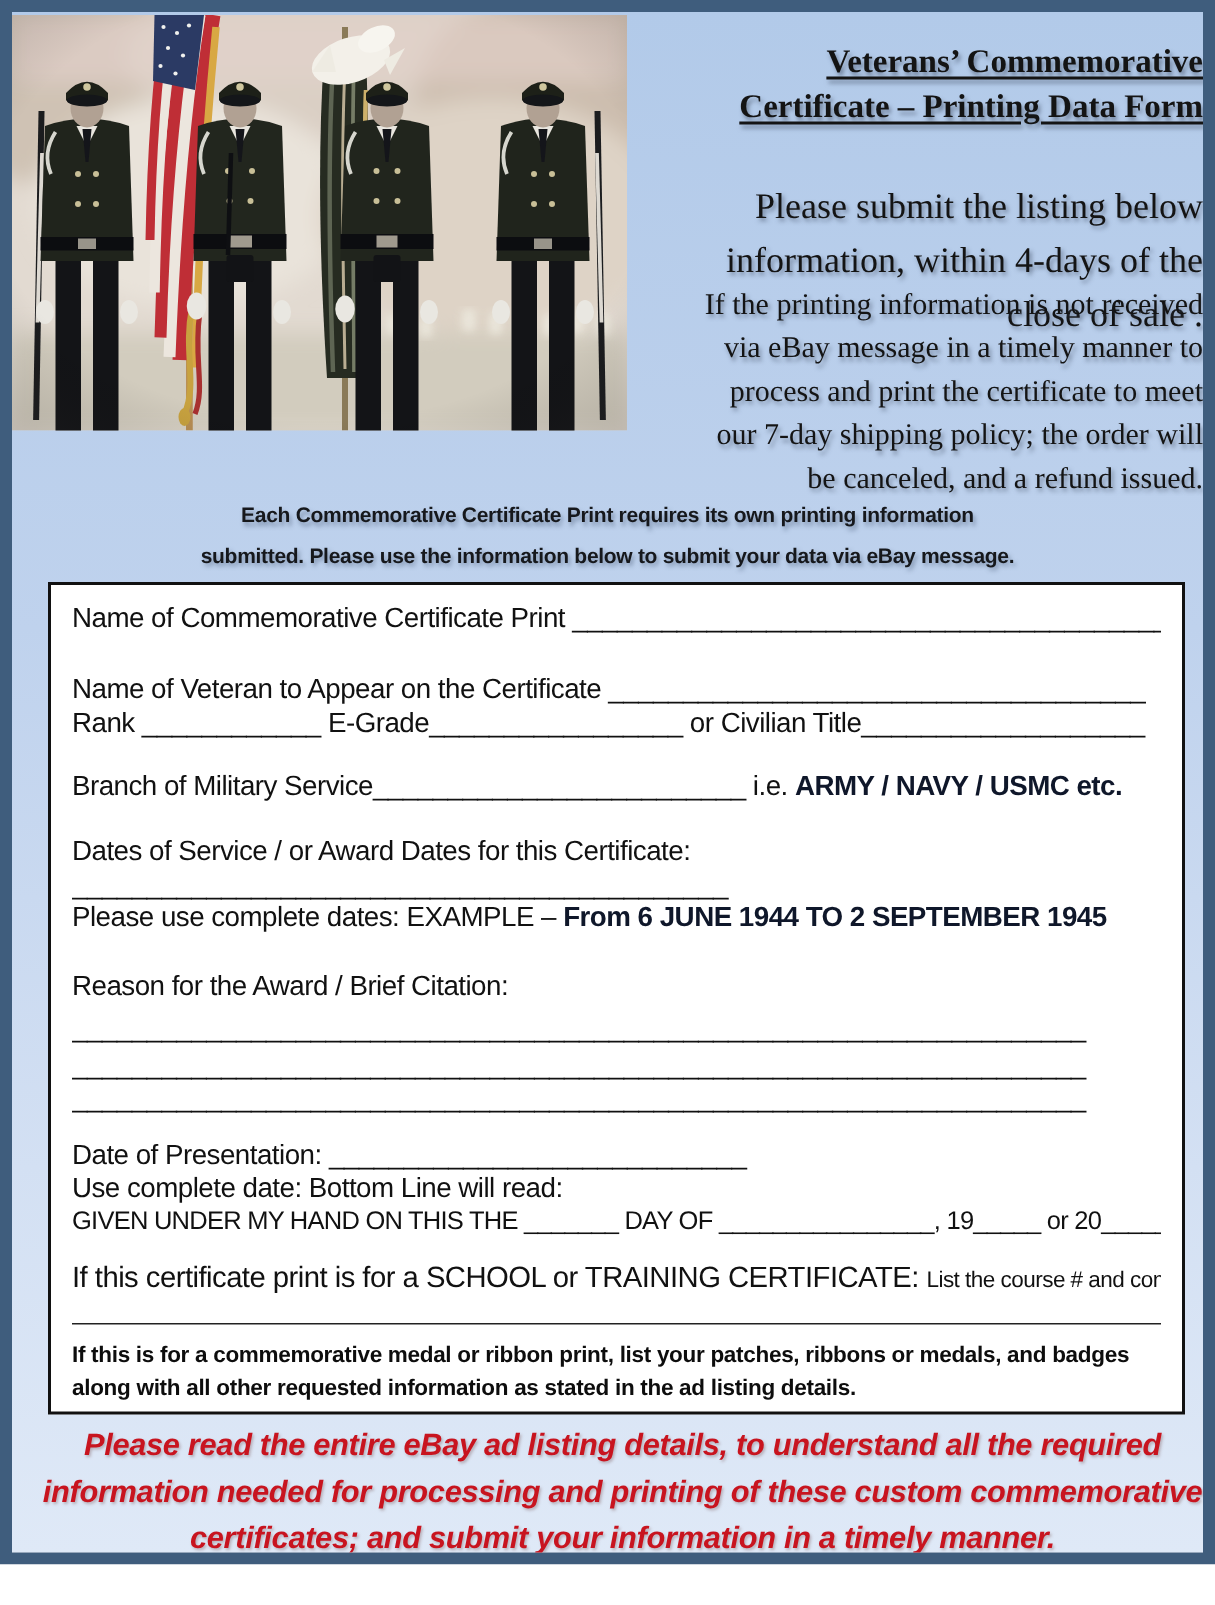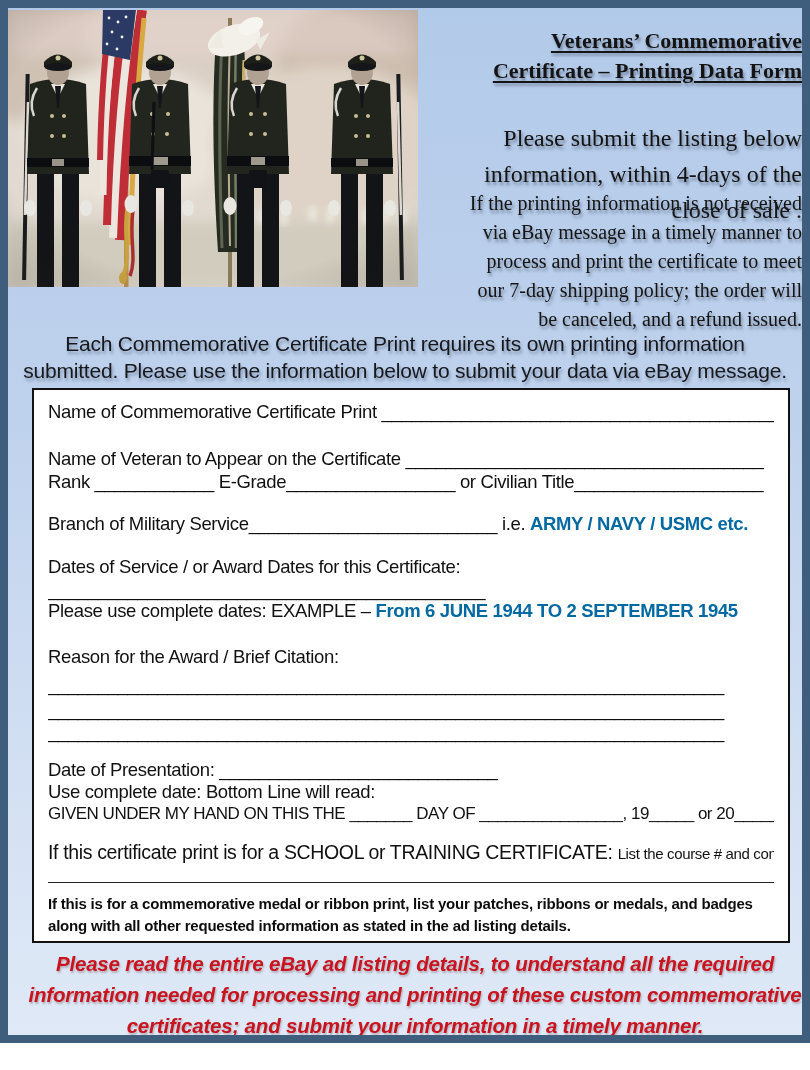--- a/index.html
+++ b/index.html
@@ -13,28 +13,28 @@
   }
   .photo { position:absolute; left:0px; top:2px; width:410px; height:277px; }
   .hdr { position:absolute; text-align:right; font-family:"Liberation Serif", serif; color:#141414; }
   .hdr div { white-space:nowrap; }
   .sh  { text-shadow:1.5px 2.5px 3px rgba(60,72,95,.55); }
   .title { left:418px; top:18px; width:376px; font-size:22px; font-weight:bold; line-height:30px; }
   .title div { text-decoration:underline; text-decoration-thickness:2px; text-underline-offset:3px; }
   .subtitle { left:418px; top:84px; width:376px; font-size:24px; line-height:36px;margin-top:28px; }
   .notice { left:418px; top:181px; width:376px; font-size:20px; line-height:29px; }
   .banner { position:absolute; left:0; top:322px; width:794px; text-align:center;
-            font-size:21px; font-weight:400; letter-spacing:-0.2px; color:#16181c;
+            font-size:14px; font-weight:700; letter-spacing:-0.2px; color:#16181c;
             line-height:27px; text-shadow:1.5px 2.5px 3px rgba(70,88,115,.5); }
   .banner div { white-space:nowrap; }
   .panel { position:absolute; left:24px; top:380px; width:758px; height:555px;
            background:#ffffff; border:2px solid #111; }
   .row { position:absolute; left:14px; right:14px; white-space:nowrap; overflow:hidden;
          font-size:18.5px; letter-spacing:-0.35px; color:#111; line-height:24px; }
-  .red { color:#0369a1; font-weight:bold;text-align:center; }
+  .red { color:#0f172a; font-weight:bold;text-align:center; }
   .given { font-size:17px; letter-spacing:-0.5px; }
   .school-big { font-size:19.5px; }
   .school-small { font-size:15px; }
   .fill-rule { position:absolute; left:14px; right:14px; top:492px; border-top:1.6px solid #222; }
   .note { position:absolute; left:14px; right:10px; top:503px; font-size:15px; font-weight:bold;
           line-height:22px; letter-spacing:-0.2px; color:#0d0d0d; white-space:normal; }
   .footer { position:absolute; left:0; top:940px; width:794px; text-align:center;
             font-size:20.5px; font-weight:bold; font-style:italic; color:#c8141f;
             line-height:31px; letter-spacing:-0.2px; text-shadow:1px 1.5px 2px rgba(110,70,70,.35);padding-left:20px; }
   .footer div { white-space:nowrap; }

